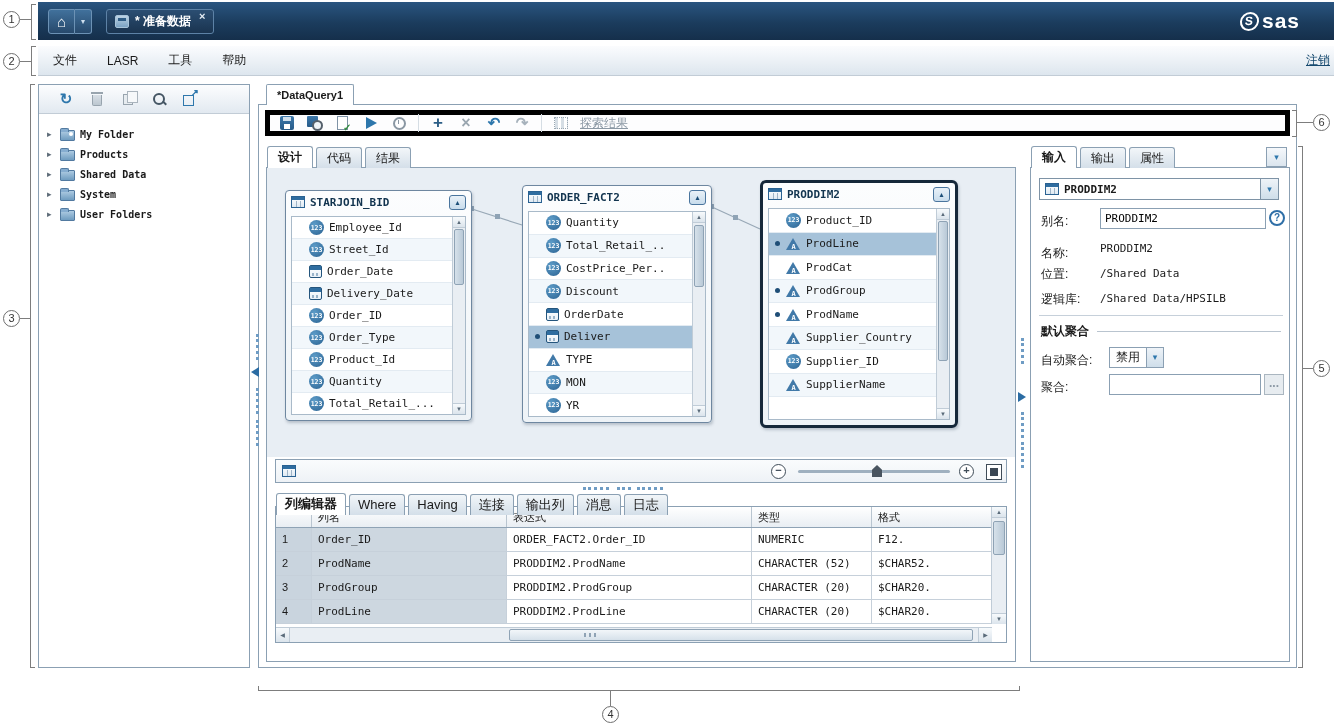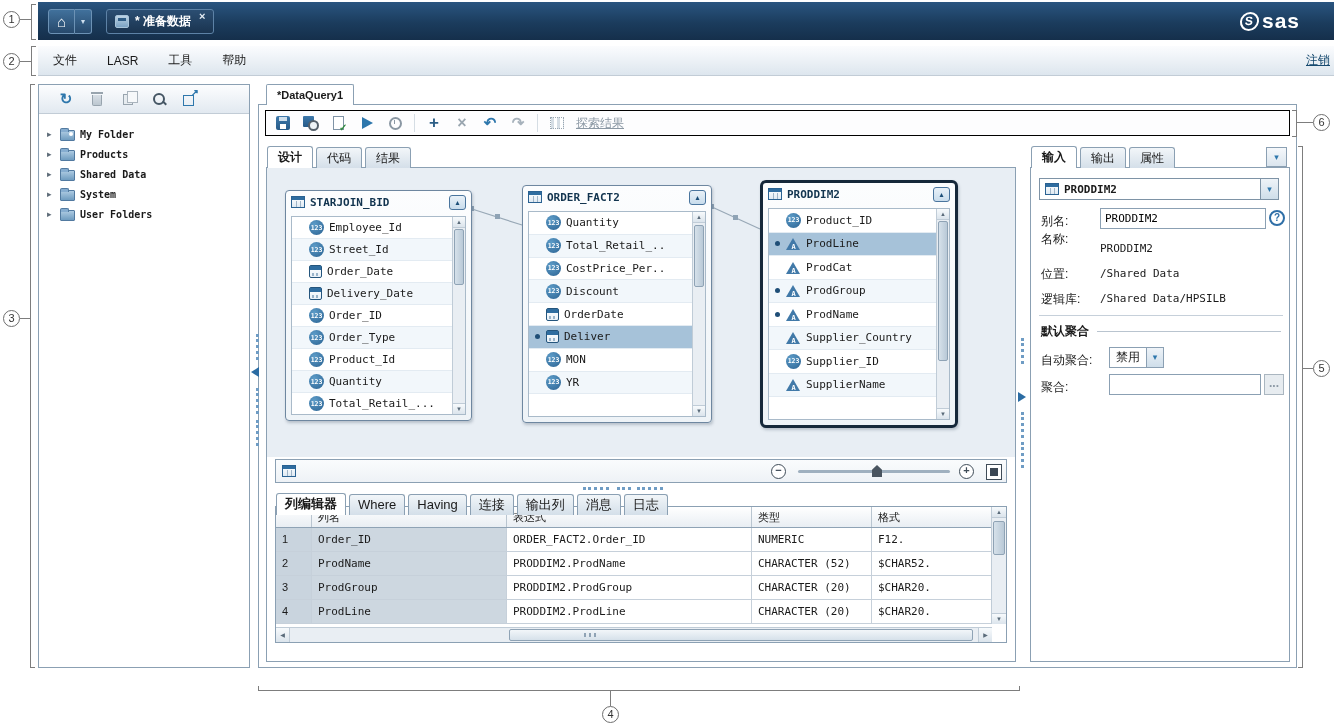--- a/index.html
+++ b/index.html
@@ -54,21 +54,21 @@
 .tw{color:#5d6b77;font-size:9px;width:8px}
 .tw::before{content:"▸"}
 .folder{width:15px;height:11px;background:linear-gradient(#aecbe2,#6f9cc0);border:1px solid #527aa0;border-radius:1px;position:relative;margin-top:2px}
 .folder::before{content:"";position:absolute;top:-3px;left:-1px;width:7px;height:3px;background:#86add0;border:1px solid #527aa0;border-bottom:none;border-radius:2px 2px 0 0}
 .folder.user::after{content:"";position:absolute;right:1px;top:1px;width:4px;height:4px;border-radius:50%;background:#fff}
 .tree-label{font-family:"DejaVu Sans Mono",monospace;font-size:10px;font-weight:bold}
 
 
 #doc-tab{position:absolute;left:266px;top:84px;height:21px;padding:0 10px;border:1px solid #8ba0b3;border-bottom:none;border-radius:2px 2px 0 0;background:#fff;font-weight:bold;font-size:11px;line-height:20px;z-index:5}
 #workspace{position:absolute;left:258px;top:104px;width:1039px;height:564px;border:1px solid #8ba0b3;background:#fff}
-#main-toolbar{position:absolute;left:265px;top:110px;width:1025px;height:26px;border:1px solid #000000;background:#fdfdfe;display:flex;align-items:center;gap:10px;padding:0 8px;z-index:3}
+#main-toolbar{position:absolute;left:265px;top:110px;width:1025px;height:26px;border:5px solid #000000;background:#fdfdfe;display:flex;align-items:center;gap:10px;padding:0 8px;z-index:3}
 .tbi{display:inline-flex;align-items:center;justify-content:center;min-width:18px;height:18px}
 .tsep{width:1px;height:18px;background:#d5dde4}
 .ic-save{position:relative;width:14px;height:14px;background:linear-gradient(#3e79ab,#265a88);border-radius:2px}
 .ic-save::before{content:"";position:absolute;top:1px;left:3px;right:3px;height:4px;background:#cfdfec}
 .ic-save::after{content:"";position:absolute;bottom:1px;left:4px;right:4px;height:5px;background:#fff}
 .ic-saveas{position:relative;width:16px;height:15px}
 .ic-saveas::before{content:"";position:absolute;left:0;top:0;width:11px;height:11px;background:linear-gradient(#3e79ab,#265a88);border-radius:1px}
 .ic-saveas::after{content:"";position:absolute;right:0;bottom:0;width:7px;height:7px;border:2px solid #55606b;border-radius:50%;background:#eef3f7}
 .ic-validate{position:relative;width:15px;height:15px}
 .ic-validate::before{content:"";position:absolute;left:1px;top:0;width:9px;height:12px;border:1px solid #7f93a6;background:#fff}
@@ -413,20 +413,24 @@
       <div class="crow">
           <span class="ic-date"></span>
           <span>OrderDate</span>
         </div>
       <div class="crow sel">
           <span class="keydot"></span>
           <span class="ic-date"></span>
           <span>Deliver</span>
         </div>
       <div class="crow">
+          <span class="ic-char"></span>
+          <span>TYPE</span>
+        </div>
+      <div class="crow">
           <span class="ic-num"></span>
           <span>MON</span>
         </div>
       <div class="crow">
           <span class="ic-num"></span>
           <span>YR</span>
         </div>
       <div class="vsb">
         <span class="up"></span>
         <span class="thumb" style="top:13px;height:62px"></span>
@@ -568,21 +572,21 @@
   <div class="selector">
     <span class="ic-table"></span>
     <span class="seltxt">PRODDIM2</span>
     <span class="dd"><span class="cdn"></span></span>
   </div>
 
   <span class="rp-label" style="top:45px">别名:</span>
   <input class="rp-input" style="left: 69px; top: 40px; width: 166px;" value="PRODDIM2">
   <span class="help" style="left:238px;top:42px">?</span>
 
-  <span class="rp-label" style="top:63px">名称:</span>
+  <span class="rp-label" style="top:77px">名称:</span>
   <span class="rp-val" style="top:74px">PRODDIM2</span>
 
   <span class="rp-label" style="top:98px">位置:</span>
   <span class="rp-val" style="top:99px">/Shared Data</span>
 
   <span class="rp-label" style="top:123px">逻辑库:</span>
   <span class="rp-val" style="top:124px">/Shared Data/HPSILB</span>
 
   <div class="rp-hr" style="top:147px"></div>
   <div class="section-hd" style="top:155px">

